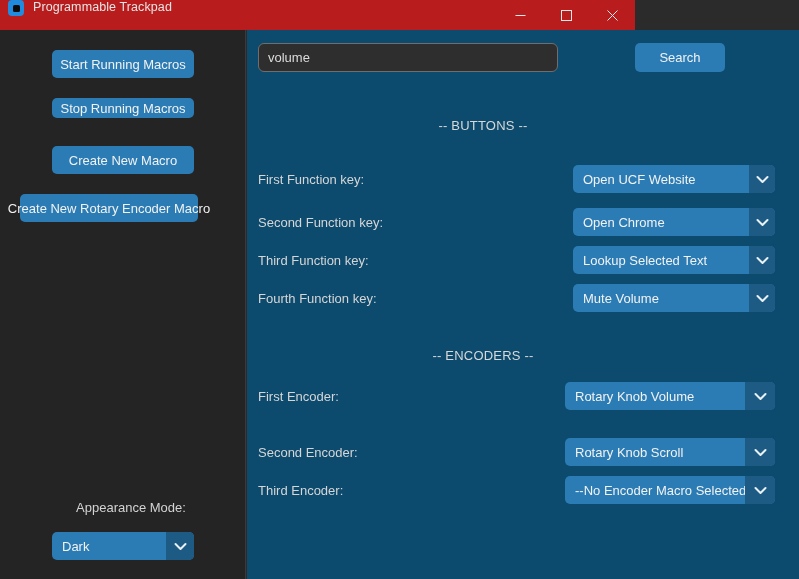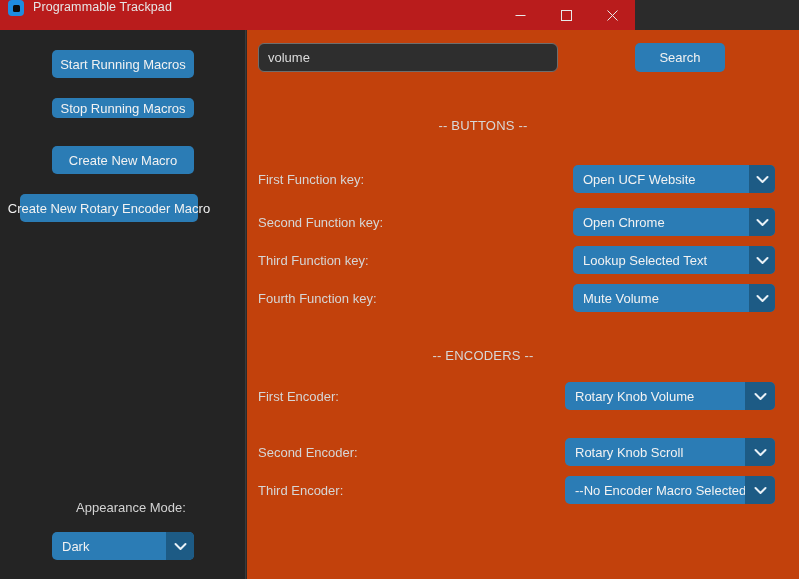--- a/index.html
+++ b/index.html
@@ -105,21 +105,21 @@
     color: #d3d3d3;
     font-size: 13px;
   }
 
   
   .main {
     position: absolute;
     top: 30px; left: 247px;
     width: 552px;
     height: 549px;
-    background: #c2410c;
+    background: #0c4a6e;
   }
 
   .search-input {
     position: absolute;
     left: 11px; top: 13px;
     width: 300px; height: 29px;
     background: #2e2e2e;
     border: 1px solid #6e6e6e;
     border-radius: 6px;
     color: #dcdcdc;

